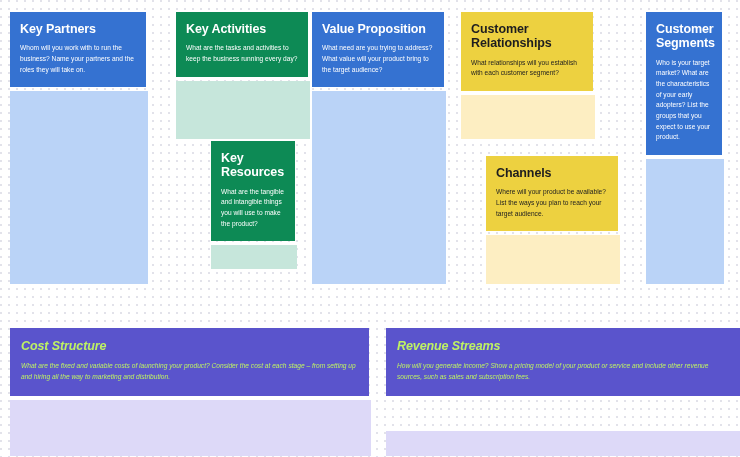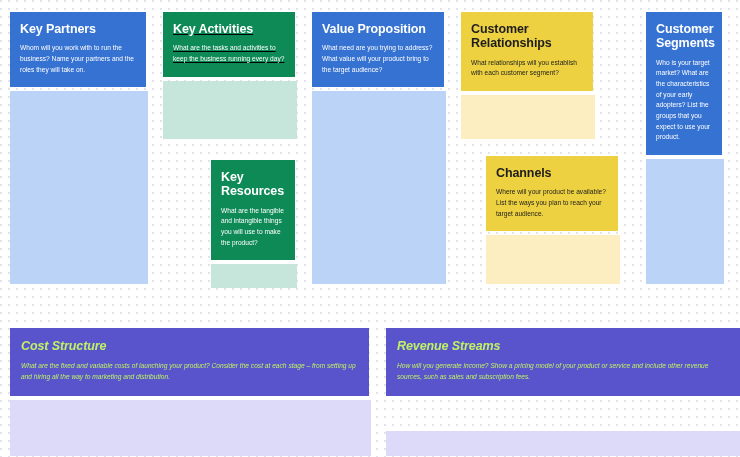--- a/index.html
+++ b/index.html
@@ -69,22 +69,22 @@
   .theme-yellow .card-desc { color: #1d1d1f; }
   .theme-yellow .card-body { background: #fdeec2; }
 
   .theme-purple .card-head { background: #5a54cc; }
   .theme-purple .card-title,
   .theme-purple .card-desc { color: #bef264; font-style: italic; }
   .theme-purple .card-body { background: #ddd9f8; }
 
   
   #card-key-partners            { left: 0px;   top: 2px;   width: 140px; height: 276px; }
-  #card-key-activities          { left: 153px; top: 2px;   width: 136px; height: 131px; text-decoration: underline; }
-  #card-key-resources           { left: 153px; top: 150px; width: 136px; height: 132px; padding-left: 48px; }
+  #card-key-activities          { left: 166px; top: 2px;   width: 136px; height: 131px; }
+  #card-key-resources           { left: 153px; top: 131px; width: 136px; height: 132px; padding-left: 48px; }
   #card-value-proposition       { left: 302px; top: 2px;   width: 136px; height: 276px; }
   #card-customer-relationships  { left: 451px; top: 2px;   width: 136px; height: 131px; }
   #card-channels                { left: 476px; top: 146px; width: 136px; height: 132px; }
   #card-customer-segments       { left: 600px; top: 2px;   width: 116px; height: 276px; padding-left: 36px; }
 
   
   #card-cost-structure { left: 0px;   top: 318px; width: 363px; height: 132px; }
   #card-revenue-streams{ left: 376px; top: 318px; width: 364px; height: 132px; gap: 31px; }
 
   

